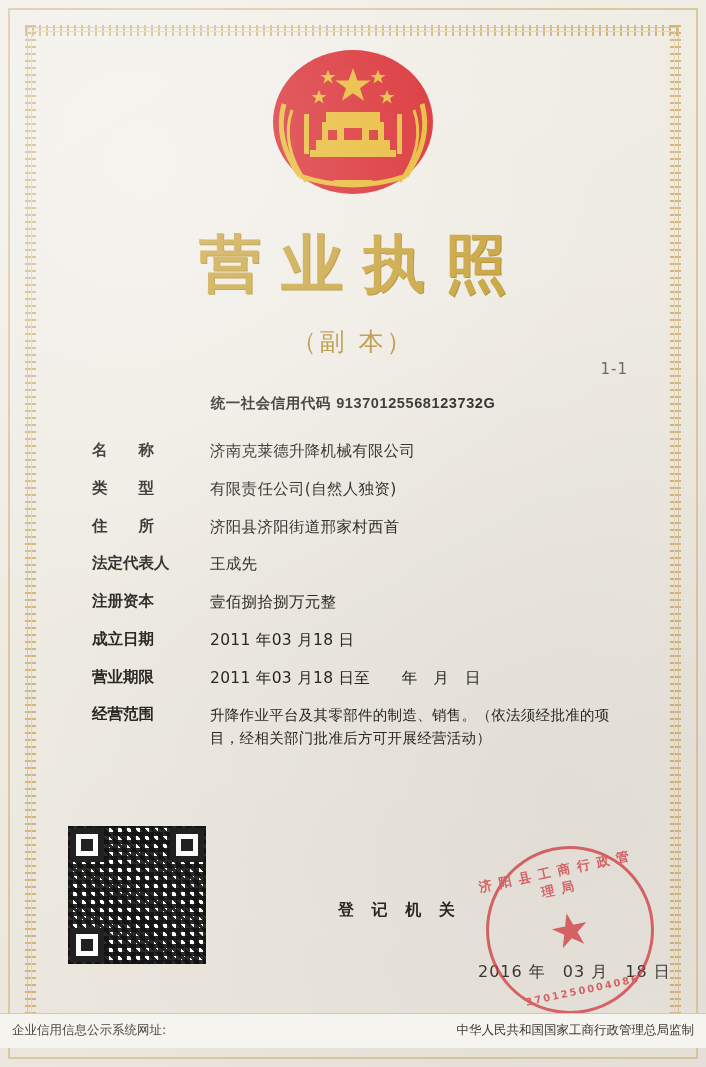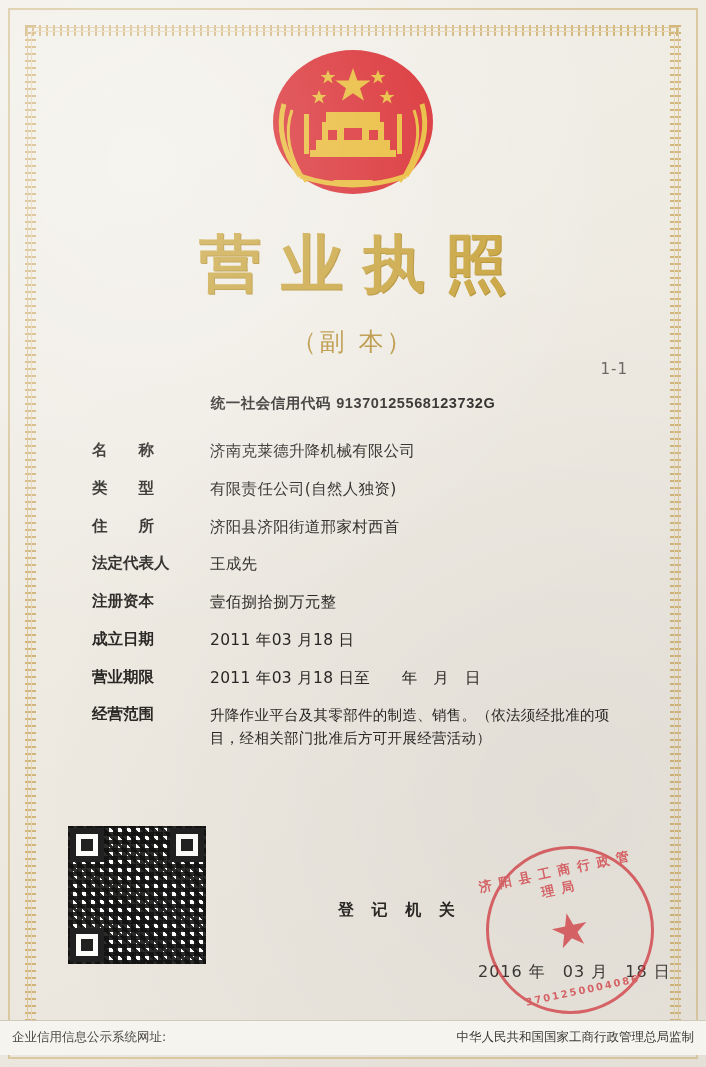--- a/index.html
+++ b/index.html
@@ -227,21 +227,21 @@
   .seal-text-bottom {
     bottom: 14px;
     font-size: 10px;
     letter-spacing: 2px;
   }
 
   
   .footer {
     position: absolute;
     left: 0; right: 0;
-    bottom: 12px;
+    bottom: 19px;
     height: 34px;
     border-top: 1px solid #cfc9bb;
     background: #f6f4ef;
   }
   .footer-left {
     position: absolute;
     left: 12px;
     top: 8px;
     font-size: 12.5px;
     color: #4a4843;

